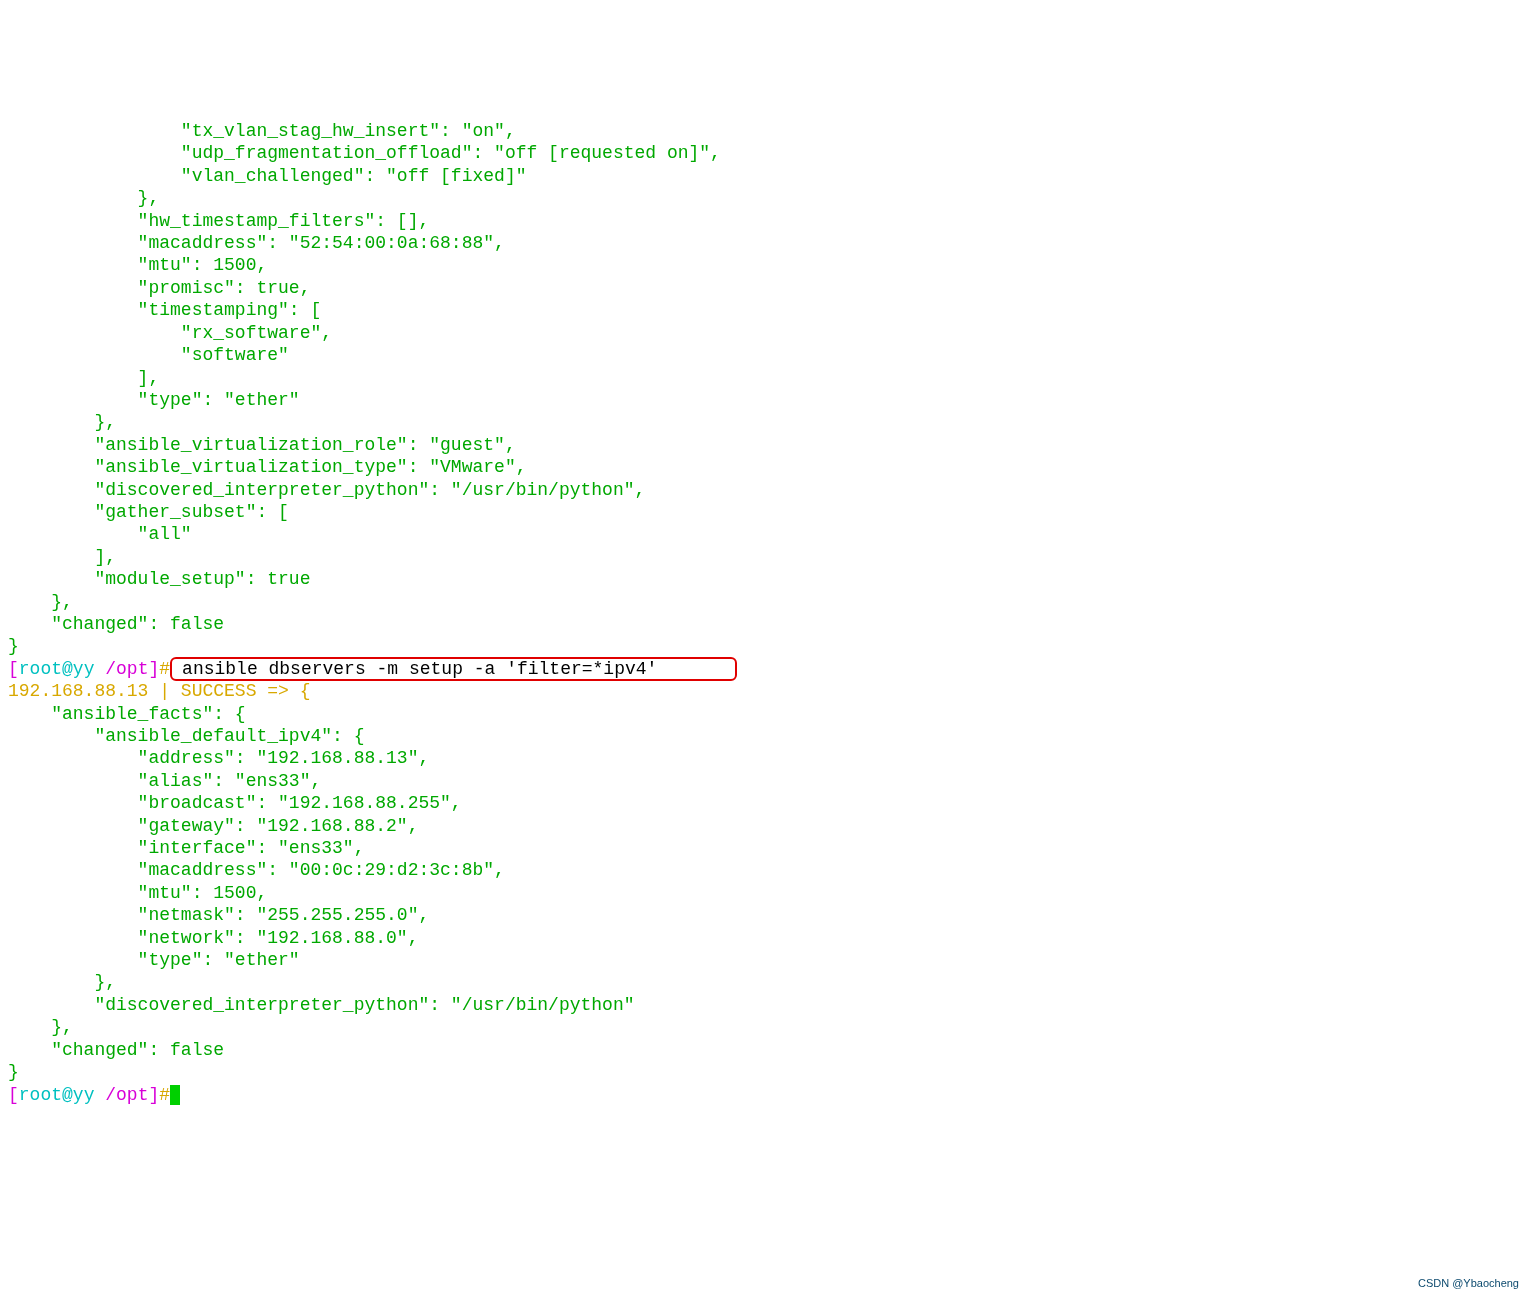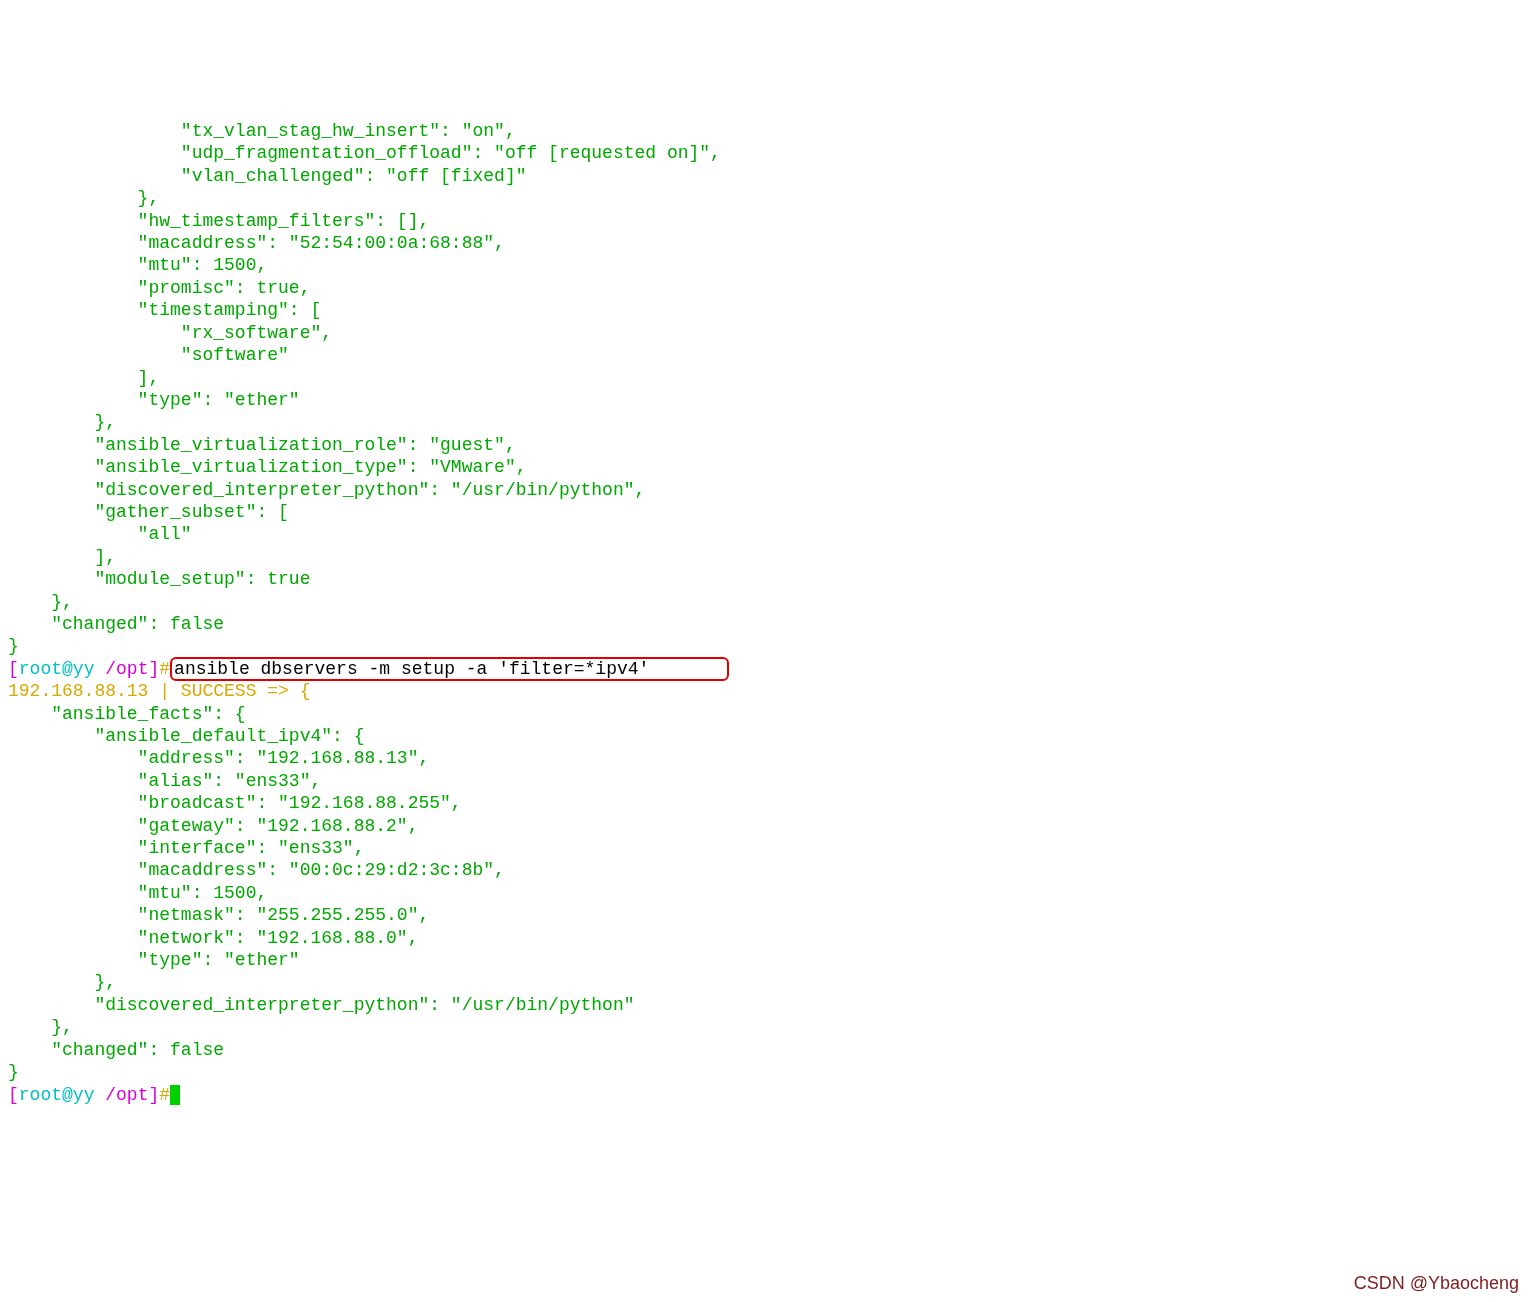--- a/index.html
+++ b/index.html
@@ -11,39 +11,39 @@
       line-height: 22.4px;
       white-space: pre;
     }
     .terminal {
       padding: 8px;
     }
     .green { color: #00a800; }
     .cyan { color: #00c0c0; margin-top: 36px; }
     .magenta { color: #d800d8; }
     .orange { color: #d8a800; }
-    .black { color: #000000; }
+    .black { color: #000000; margin-left: 8px; }
     .redbox {
       border: 2px solid #e00000;
       border-radius: 6px;
       padding: 0 2px;
     }
     .cursor-block {
       display: inline-block;
       width: 10px;
       height: 20px;
       background: #00d000;
       vertical-align: text-bottom;
     }
     .watermark {
       position: fixed;
       bottom: 8px;
       right: 12px;
-      color: #7f1d1d;
-      font-size: 18px;
+      color: #0c4a6e;
+      font-size: 11px;
       font-family: Arial, sans-serif;
     }
   </style>
 </head>
 <body>
 
 
 
 <div class="terminal">
 <span class="green">                "tx_vlan_stag_hw_insert": "on",</span>

